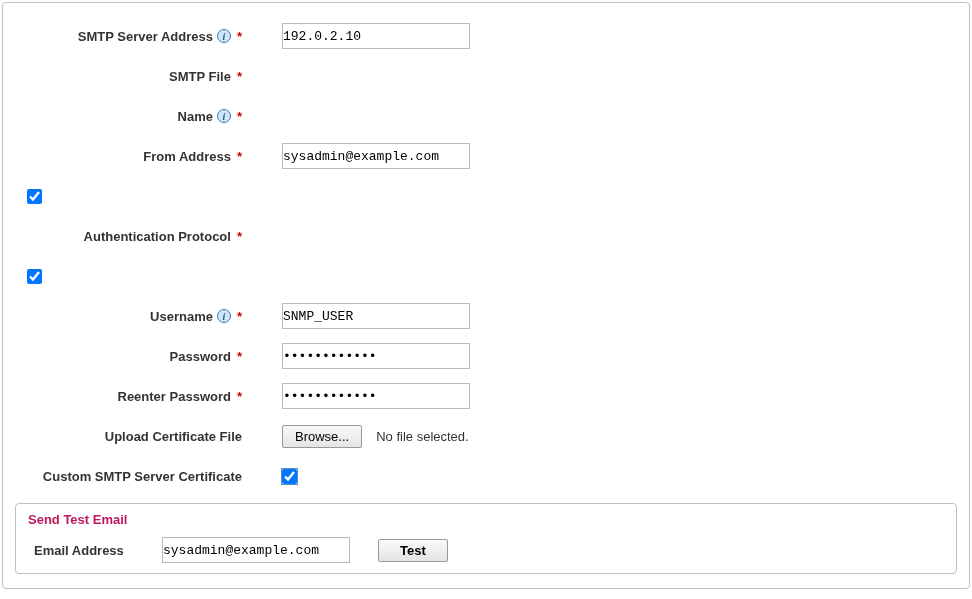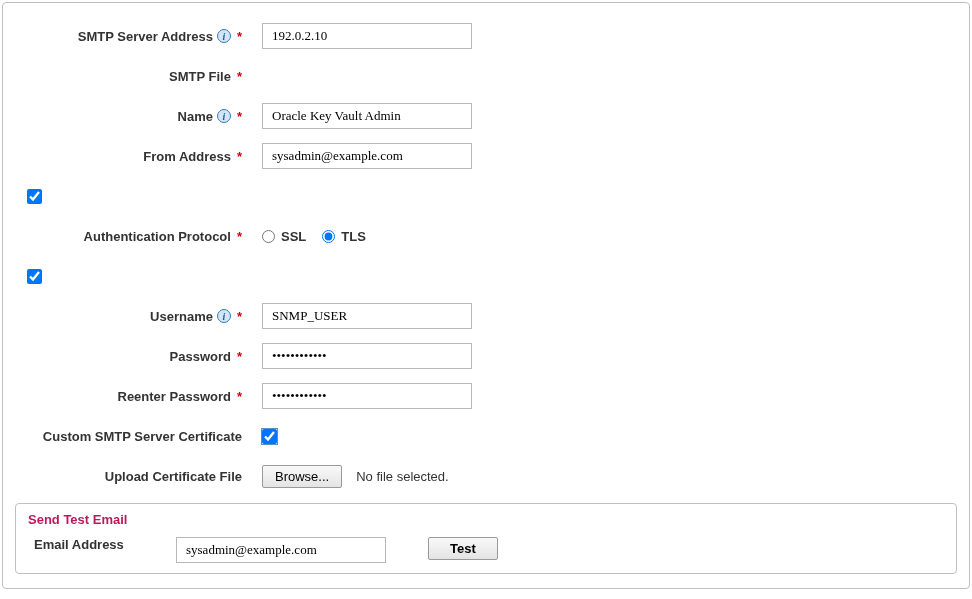--- a/index.html
+++ b/index.html
@@ -45,20 +45,21 @@
     cursor: pointer;
   }
   .panel-body {
     padding: 20px 10px 12px 10px;
   }
   .form-row {
     display: flex;
     align-items: center;
     margin-bottom: 14px;
     min-height: 26px;
+    gap: 20px;
   }
   .form-label {
     width: 235px;
     text-align: right;
     font-weight: bold;
     color: #333;
     display: flex;
     align-items: center;
     justify-content: flex-end;
     gap: 4px;
@@ -78,26 +79,26 @@
   }
   .info-icon svg { width: 14px; height: 14px; }
   .form-field {
     flex: 1;
     display: flex;
     align-items: center;
     gap: 8px;
     padding-left: 14px;
   }
   input[type=text], input[type=password] {
-    width: 210px;
+    width: 188px;
     height: 26px;
-    padding: 3px 9px;
+    padding: 3px 0;
     border: 1px solid #b8b8b8;
     font-size: 13px;
-    font-family: Liberation Serif, serif;
+    font-family: Liberation Mono, monospace;
     background: #fff;
   }
   input[type=checkbox] {
     width: 15px;
     height: 15px;
     margin: 0;
   }
   input[type=radio] {
     margin: 0 4px 0 0;
   }
@@ -132,22 +133,22 @@
     padding: 4px 12px 10px 12px;
   }
   .fieldset-title {
     font-weight: bold;
     font-size: 13px;
     color: #be185d;
     padding: 4px 0 10px 0;
   }
   .test-row {
     display: flex;
-    align-items: flex-start;
-    gap: 26px;
+    align-items: center;
+    gap: 12px;
   }
   .test-label {
     font-weight: bold;
     width: 122px;
     padding-left: 6px;
   }
   .btn-test {
     background: linear-gradient(to bottom, #f9f9f9, #e4e4e4);
     border: 1px solid #999;
     padding: 3px 21px;
@@ -193,23 +194,20 @@
       <div class="form-label">
         <span>Name</span>
         <span class="info-icon">
           <svg viewBox="0 0 14 14">
               <circle cx="7" cy="7" r="6.5" fill="#cfe6f6" stroke="#3a7ab5"></circle>
               <text x="7" y="10.5" font-size="10" font-weight="bold" font-family="Georgia,serif" fill="#2a5a8a" text-anchor="middle" font-style="italic">i</text>
             </svg>
         </span>
         <span class="req">*</span>
       </div>
-      <div class="form-field">
-        <input type="text" value="Oracle Key Vault Admin" style="">
-      </div>
     </div>
 
     <div class="form-row">
       <div class="form-label">
         <span>From Address</span>
         <span class="req">*</span>
       </div>
       <div class="form-field">
         <input type="text" value="sysadmin@example.com" style="">
       </div>
@@ -218,32 +216,20 @@
     <div class="form-row">
       <div class="form-field">
         <input type="checkbox" checked="" style="">
       </div>
     </div>
 
     <div class="form-row">
       <div class="form-label">
         <span>Authentication Protocol</span>
         <span class="req">*</span>
-      </div>
-      <div class="form-field">
-        <div class="radio-group">
-          <label>
-            <input type="radio" name="authproto" style="">
-            <span>SSL</span>
-          </label>
-          <label>
-            <input type="radio" name="authproto" checked="" style="">
-            <span>TLS</span>
-          </label>
-        </div>
       </div>
     </div>
 
     <div class="form-row">
       <div class="form-field">
         <input type="checkbox" checked="" style="">
       </div>
     </div>
 
     <div class="form-row">
@@ -277,34 +263,34 @@
         <span>Reenter Password</span>
         <span class="req">*</span>
       </div>
       <div class="form-field">
         <input type="password" value="••••••••••••" style="">
       </div>
     </div>
 
     <div class="form-row">
       <div class="form-label">
-        <span>Custom SMTP Server Certificate</span>
-      </div>
-      <div class="form-field">
-        <input type="checkbox" checked="" style="outline: rgb(90, 143, 192) solid 1px;">
-      </div>
-    </div>
-
-    <div class="form-row">
-      <div class="form-label">
         <span>Upload Certificate File</span>
       </div>
       <div class="form-field">
         <button class="btn-browse">Browse...</button>
         <span class="no-file">No file selected.</span>
+      </div>
+    </div>
+
+    <div class="form-row">
+      <div class="form-label">
+        <span>Custom SMTP Server Certificate</span>
+      </div>
+      <div class="form-field">
+        <input type="checkbox" checked="" style="outline: rgb(90, 143, 192) solid 1px;">
       </div>
     </div>
 
     <div class="fieldset-box">
       <div class="fieldset-title">Send Test Email</div>
       <div class="test-row">
         <div class="test-label">Email Address</div>
         <input type="text" value="sysadmin@example.com" style="">
         <button class="btn-test">Test</button>
       </div>

